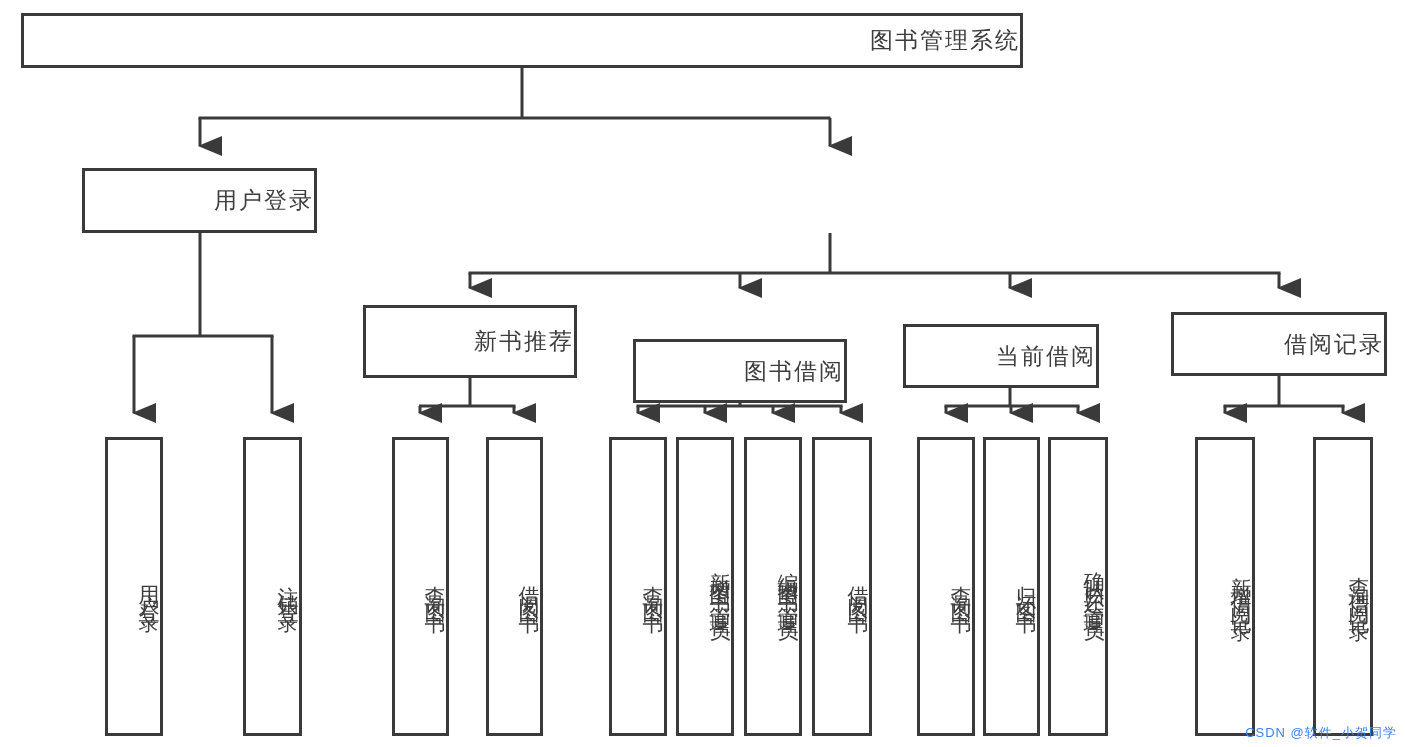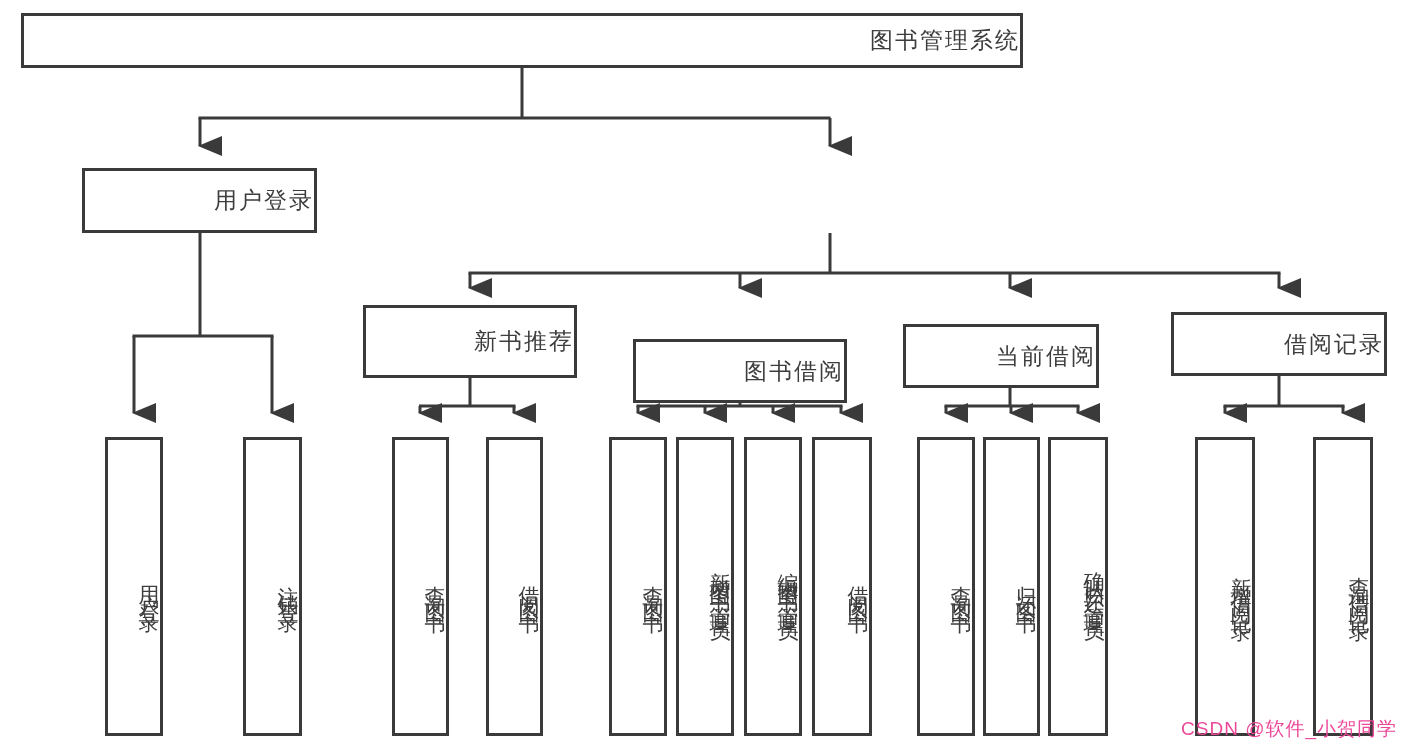--- a/index.html
+++ b/index.html
@@ -49,23 +49,23 @@
     line-height: 1;
     white-space: nowrap;
   }
   .v-label.tight {
     letter-spacing: 7px;
   }
   #watermark {
     position: absolute;
     right: 8px;
     bottom: 5px;
-    font-size: 19px;
+    font-size: 13px;
     letter-spacing: 1px;
-    color: #ec4899;
+    color: #3b82f6;
     z-index: 2;
     white-space: nowrap;
   }
 </style>
 </head>
 <body>
 
 <div id="stage">
 
   <svg id="connectors" width="1405" height="747" viewBox="0 0 1405 747">

